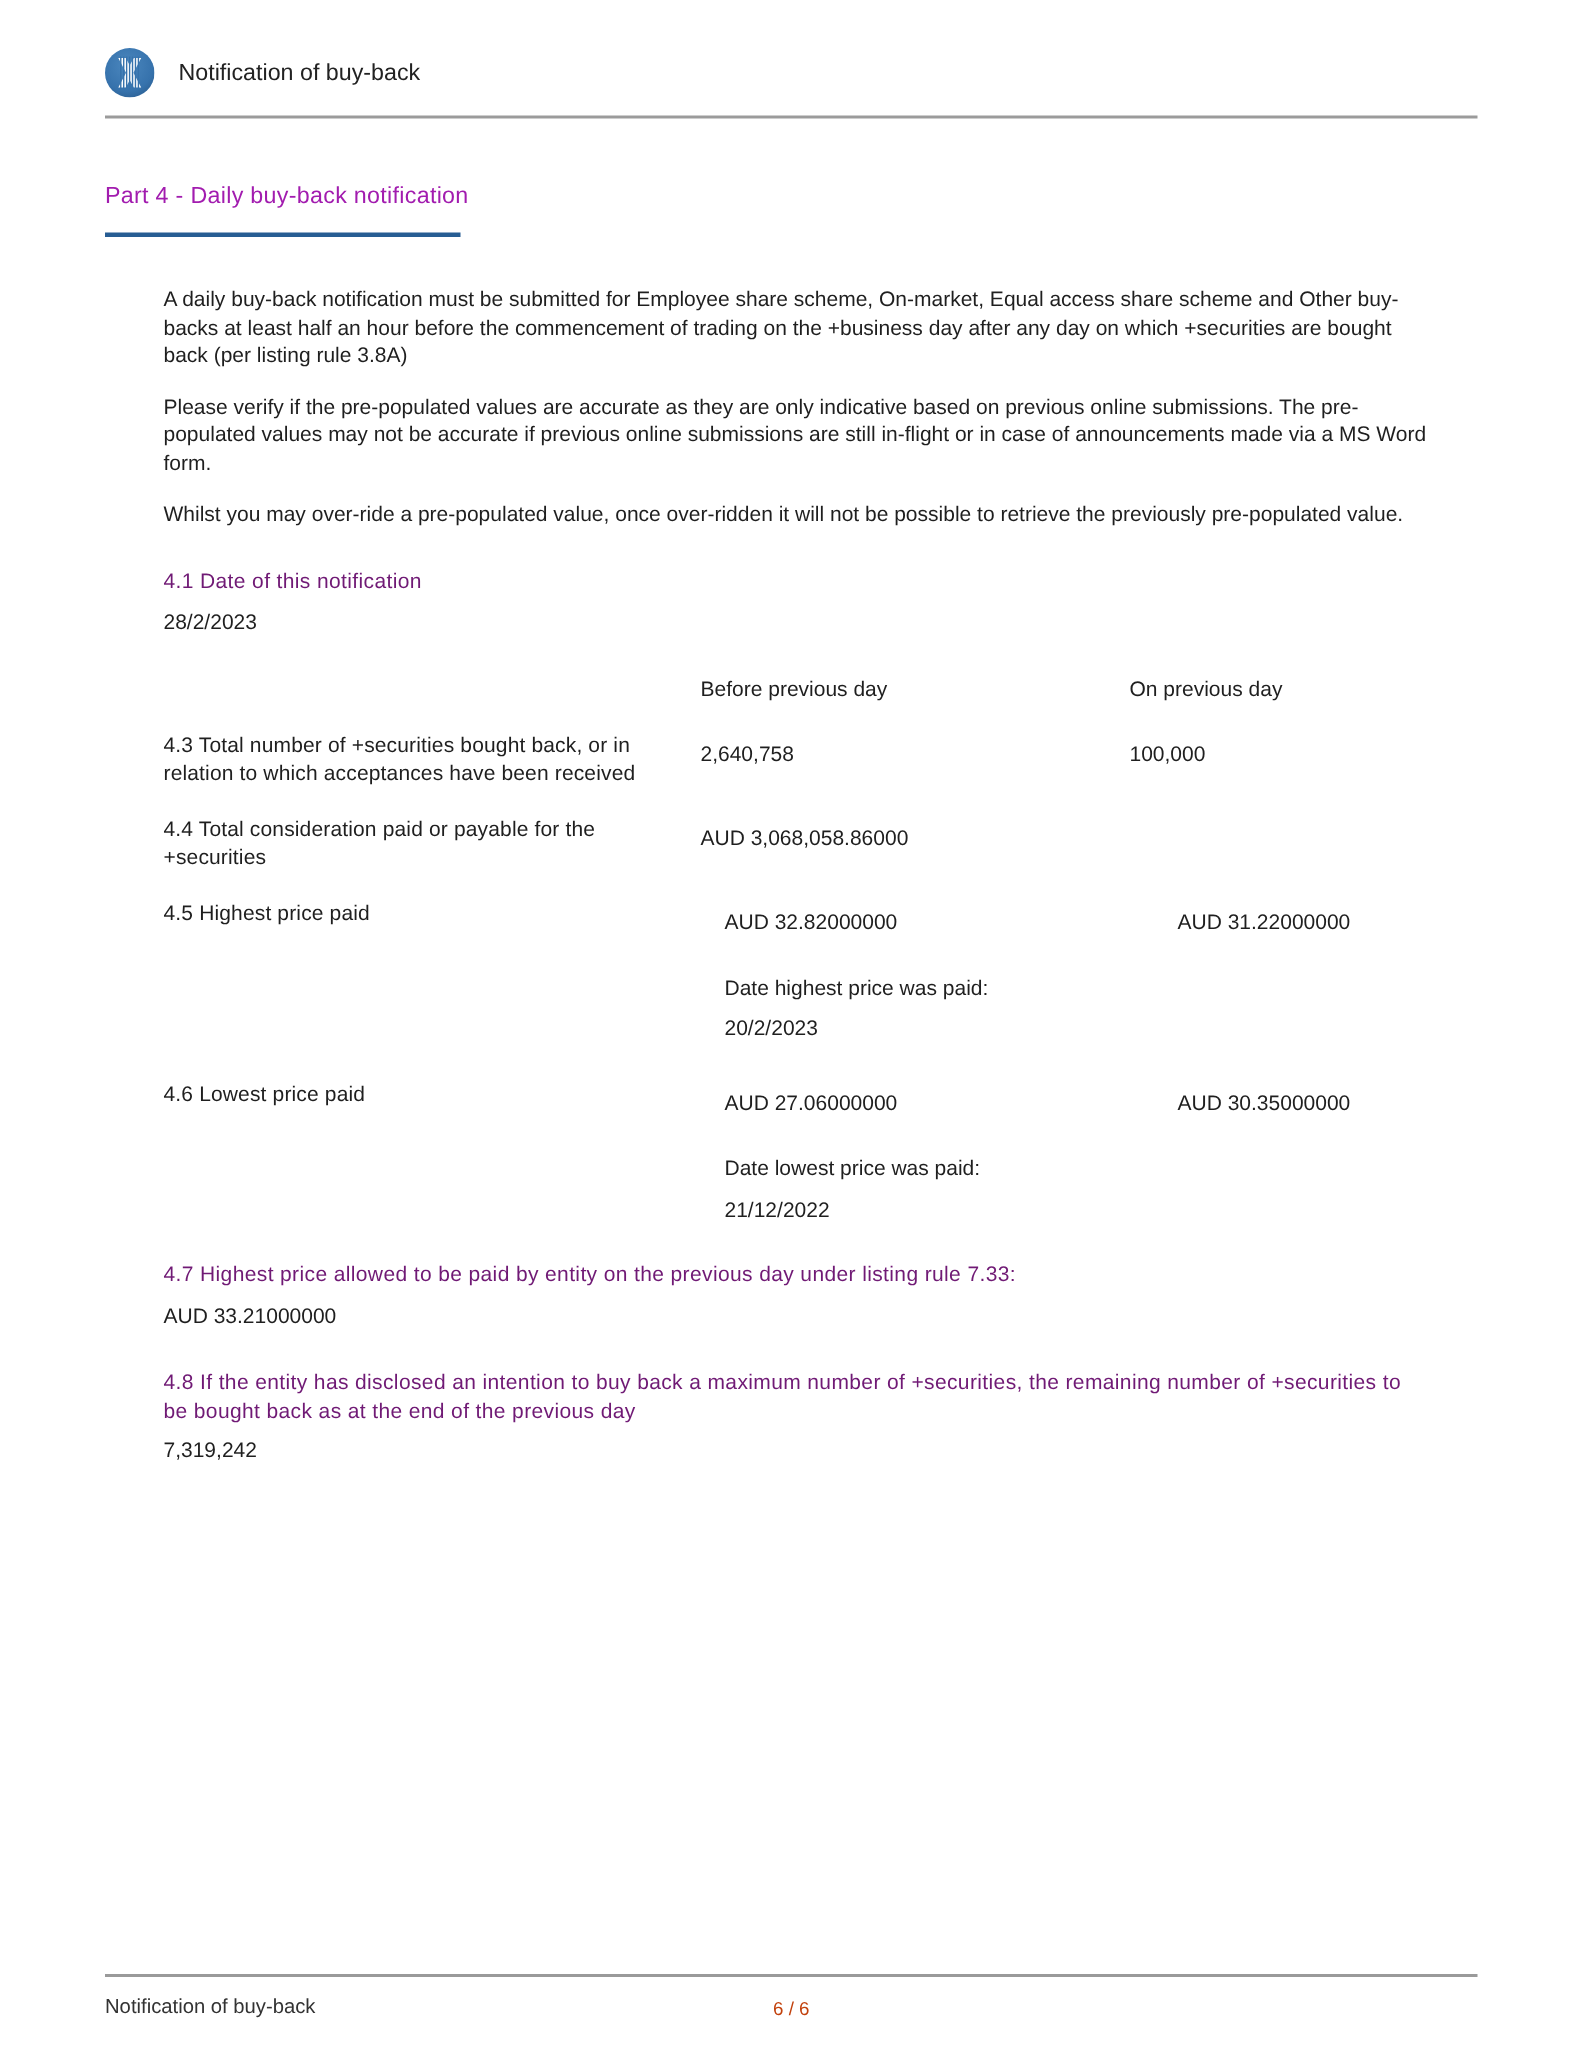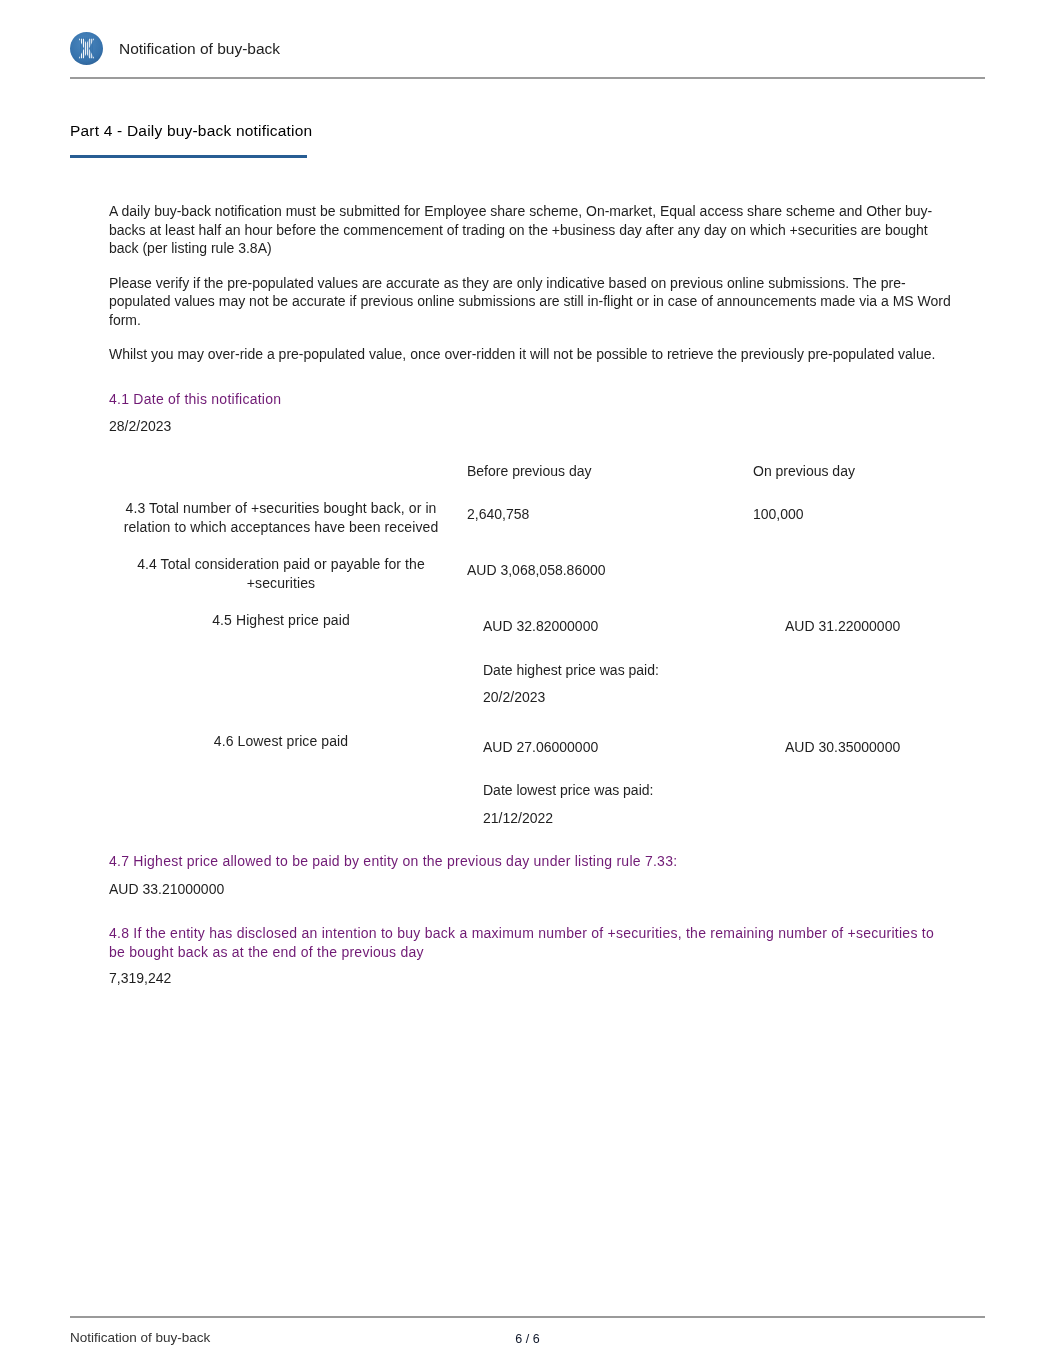--- a/index.html
+++ b/index.html
@@ -12,46 +12,46 @@
   
   .hdr {
     position:absolute; left:62px; right:62px; top:0; height:63px;
     border-bottom:2px solid #9b9b9b;
     display:flex; align-items:center; gap:16px; padding-top:4px;
   }
   .logo { width:33px; height:33px; flex:0 0 auto; }
   .hdr-title { font-size:15.5px; color:#222; }
   
   .part { position:absolute; left:62px; top:106px; }
-  .part-title { font-size:15.5px; color:#000000; letter-spacing:.2px; }
+  .part-title { font-size:15.5px; color:#a21caf; letter-spacing:.2px; }
   .part-underline { margin-top:15px; width:237px; height:3px; background:#275d93; }
   
-  .content { position:absolute; left:101px; top:186px; width:845px; font-size:14px; line-height:18.5px; }
+  .content { position:absolute; left:101px; top:174px; width:845px; font-size:14px; line-height:18.5px; }
   .content p { margin:0 0 16px 0; }
   .question { margin-top:26px; }
   .q-label { letter-spacing:.25px; color:#701a75; }
   .q-value { margin-top:9px; }
   
   .tbl { margin-top:26px; }
   .trow { display:grid; grid-template-columns:358px 286px 1fr; align-items:start; }
   .trow.head { margin-bottom:19px; }
   .trow.r43, .trow.r44 { margin-bottom:19px; }
   .trow.r45, .trow.r46 { margin-bottom:25px;gap:16px; }
-  .tlabel { padding-right:14px; letter-spacing:.1px;text-align:center; }
+  .tlabel { padding-right:14px; letter-spacing:.1px; }
   .tval { padding-top:6px; }
   .thead-cell { padding-top:0; }
   .datelabel { margin-top:25px; }
   .dateval { margin-top:9px; }
   
   .footer {
     position:absolute; left:62px; right:62px; top:1300px;
     border-top:2px solid #9a9a9a; height:48px;
   }
   .footer-title { position:absolute; left:0; top:12px; font-size:13.5px; color:#333; }
-  .footer-page { position:absolute; left:0; right:0; top:14px; text-align:center; font-size:12.5px; color:#0f172a; }
+  .footer-page { position:absolute; left:0; right:0; top:14px; text-align:center; font-size:12.5px; color:#c2410c; }
 </style>
 </head>
 <body>
 
 <div class="page">
 
   <div class="hdr">
     <span class="logo">
       <svg viewBox="0 0 32 32" width="33" height="33" aria-hidden="true">
         <defs>

